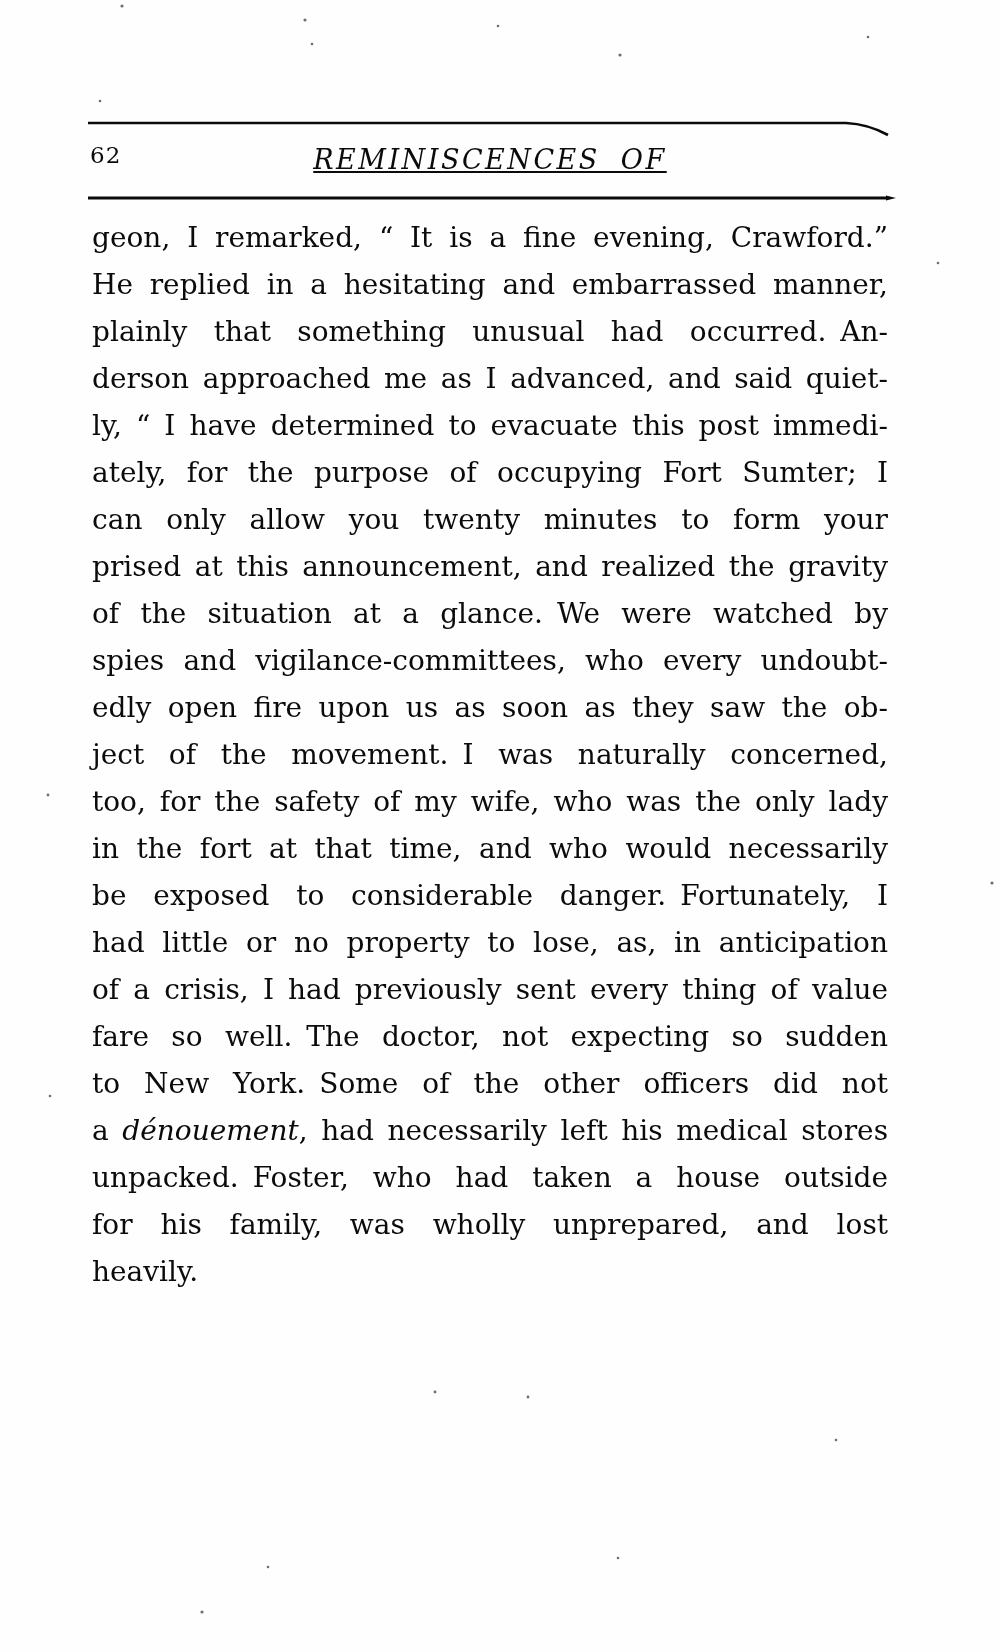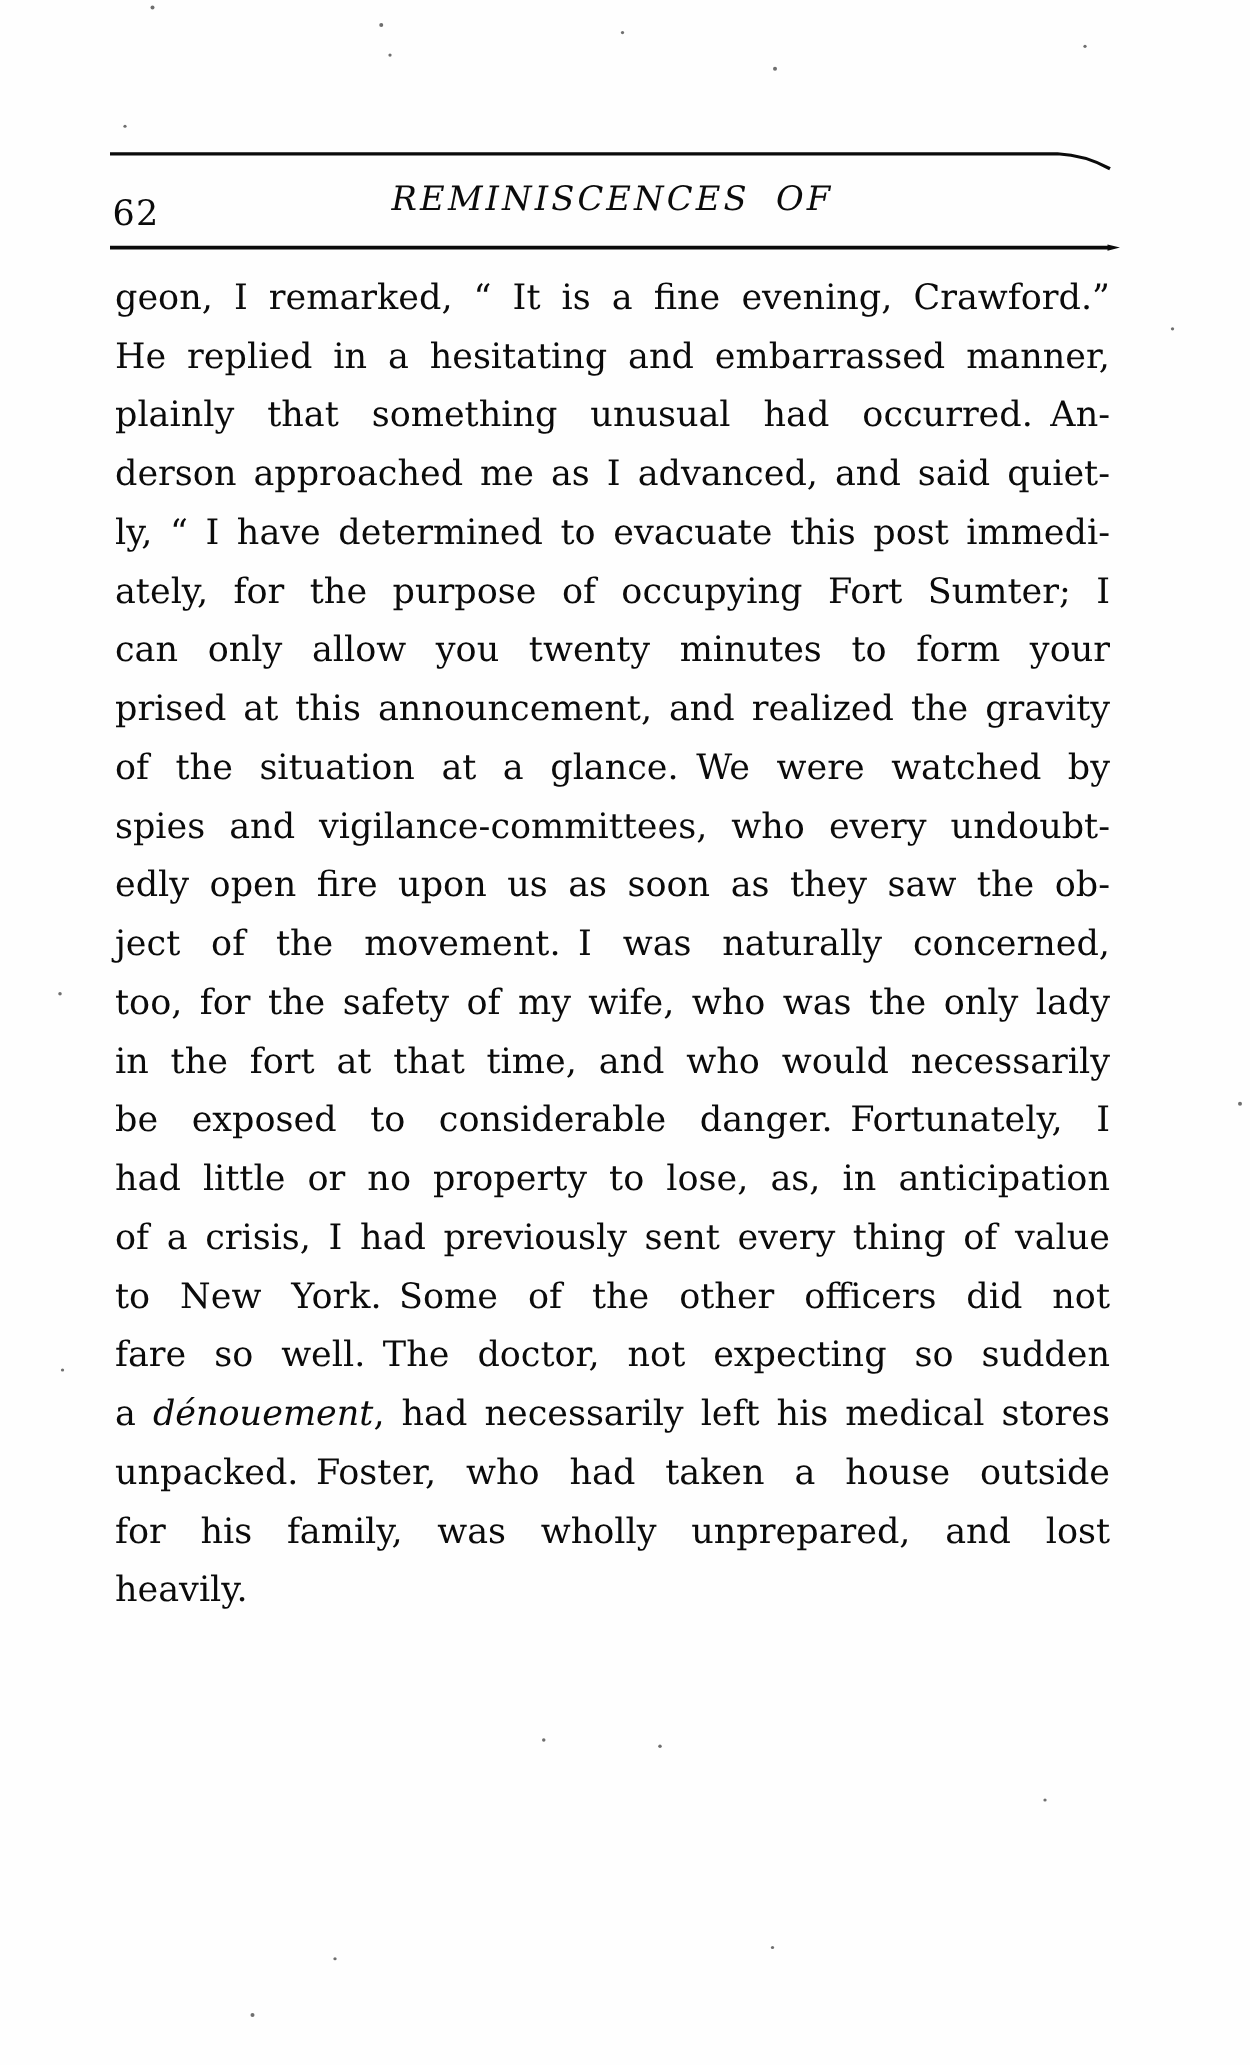--- a/index.html
+++ b/index.html
@@ -9,30 +9,31 @@
     height: 1652px;
     background: #fefefe;
     font-family: "DejaVu Serif", serif;
     color: #0b0b0b;
     overflow: hidden;
   }
   
   .rule-top { position: absolute; left: 88px; top: 120px; }
   .head-row { position: absolute; left: 88px; top: 138px; width: 804px; height: 40px; }
   .page-number {
-    position: absolute; left: 2px; top: 16px;
-    font-size: 28px; letter-spacing: 1px;
+    position: absolute; left: 2px; top: 4px;
+    font-size: 23px; letter-spacing: 1px;
   }
   .running-header {
     position: absolute; left: 0; right: 0; top: 6px;
     text-align: center;
     font-style: italic;
     font-size: 27px;
     letter-spacing: 2.5px;
     word-spacing: 10px;
+    text-decoration: underline;
   }
   .rule-bottom { position: absolute; left: 88px; top: 194px; }
   
   .text-block {
     position: absolute;
     left: 92px;
     top: 214px;
     width: 796px;
   }
   .line {
@@ -101,21 +102,21 @@
       <div class="line">prised at this announcement, and realized the gravity</div>
       <div class="line">of the situation at a glance. We were watched by</div>
       <div class="line">spies and vigilance-committees, who every undoubt-</div>
       <div class="line">edly open fire upon us as soon as they saw the ob-</div>
       <div class="line">ject of the movement. I was naturally concerned,</div>
       <div class="line">too, for the safety of my wife, who was the only lady</div>
       <div class="line">in the fort at that time, and who would necessarily</div>
       <div class="line">be exposed to considerable danger. Fortunately, I</div>
       <div class="line">had little or no property to lose, as, in anticipation</div>
       <div class="line">of a crisis, I had previously sent every thing of value</div>
+      <div class="line">fare so well. The doctor, not expecting so sudden</div>
       <div class="line">to New York. Some of the other officers did not</div>
-      <div class="line">fare so well. The doctor, not expecting so sudden</div>
       <div class="line"><span>a </span><em>dénouement</em><span>, had necessarily left his medical stores</span></div>
       <div class="line">unpacked. Foster, who had taken a house outside</div>
       <div class="line">for his family, was wholly unprepared, and lost</div>
       <div class="line last">heavily.</div>
     </main>
 
 </div>
 
 </body></html>

